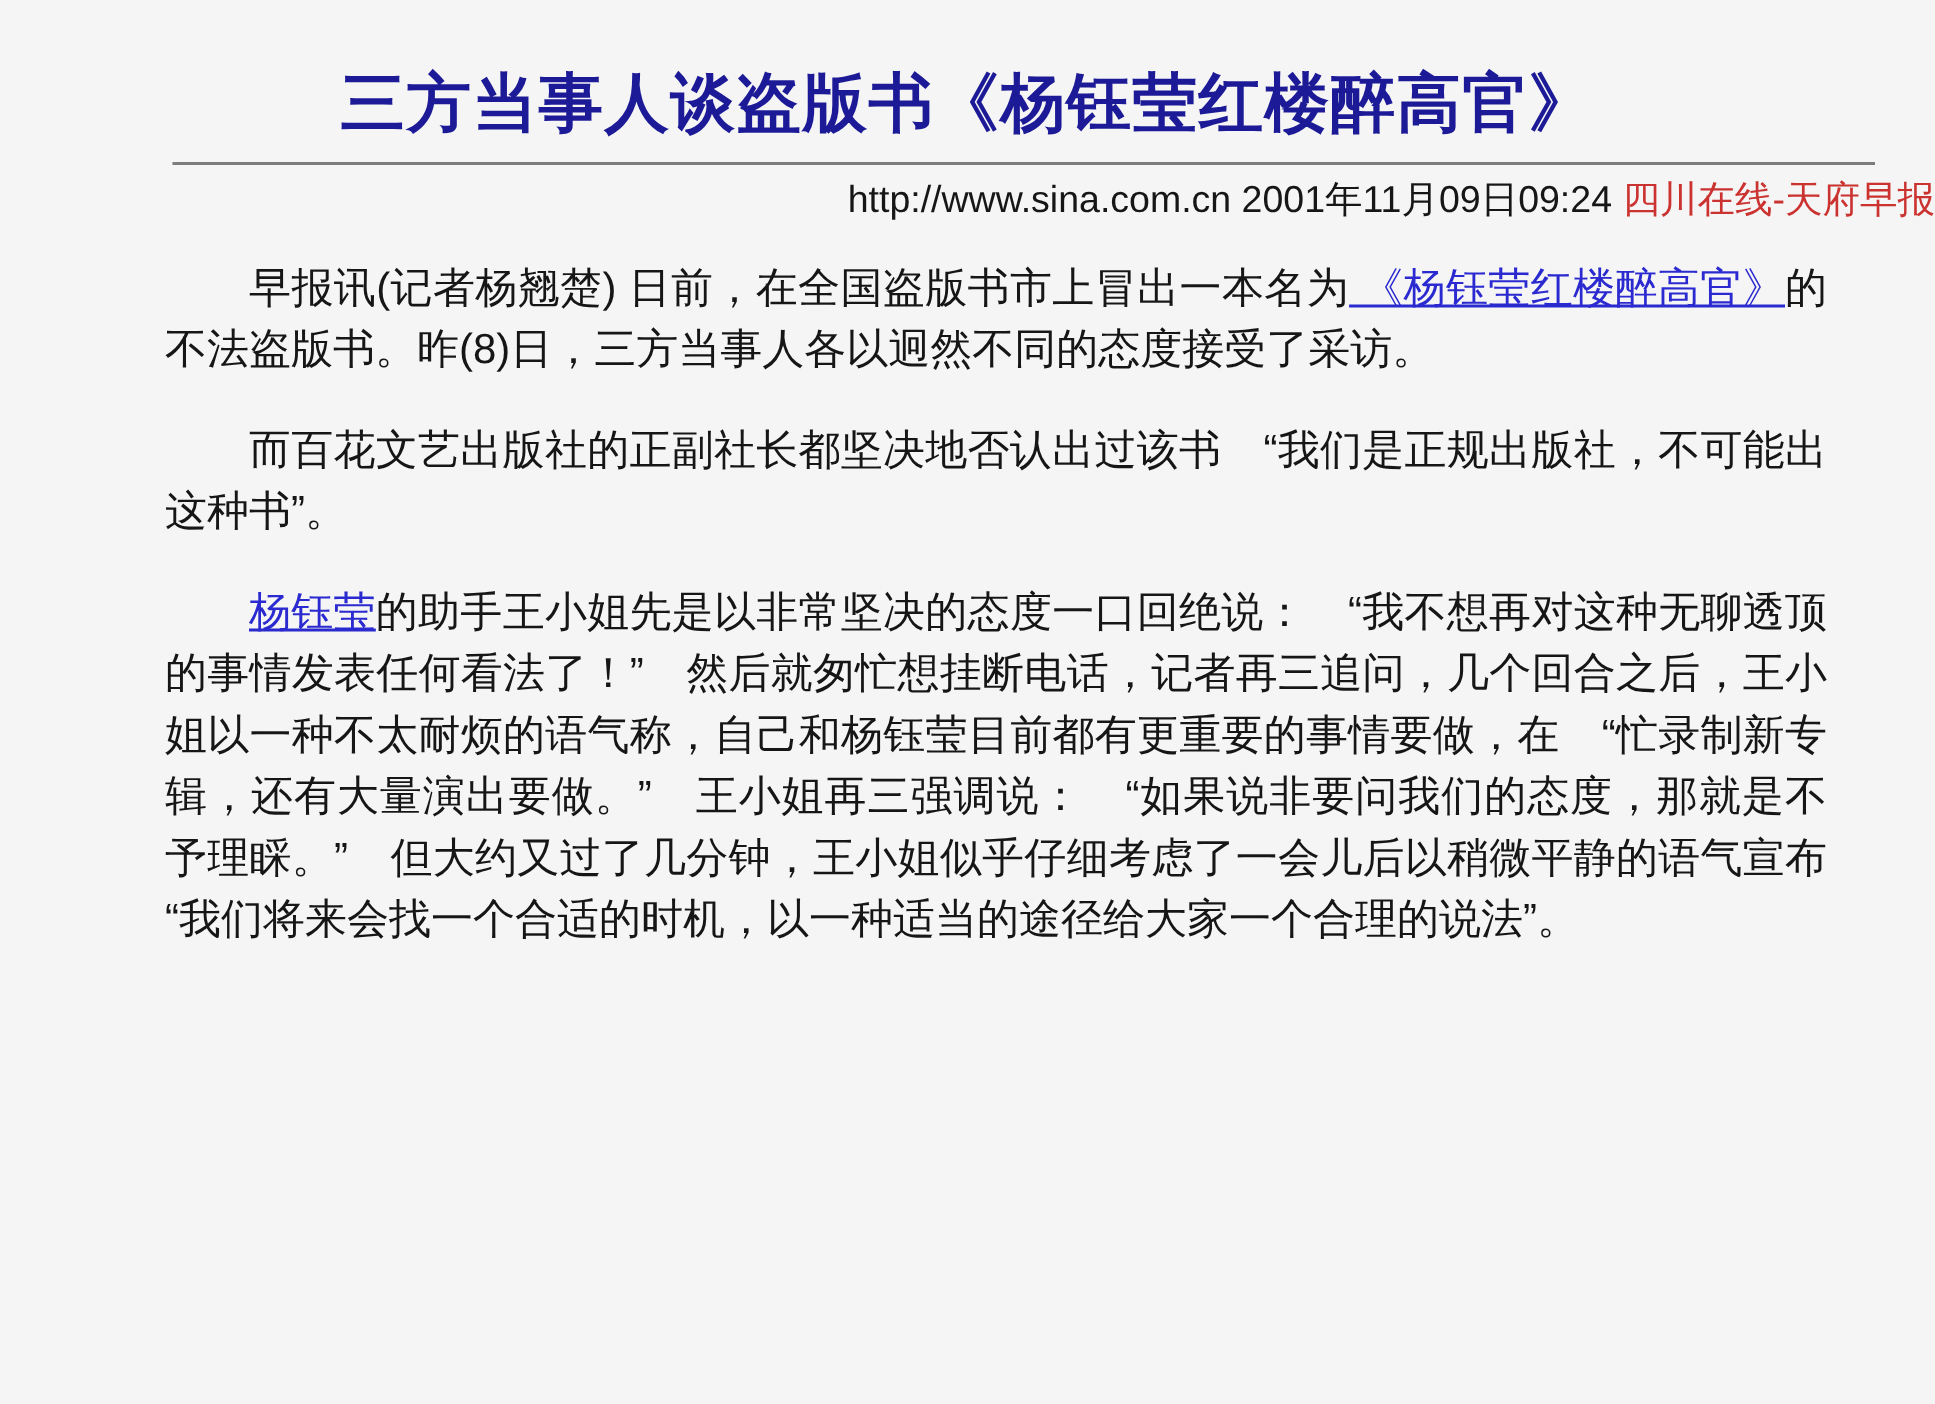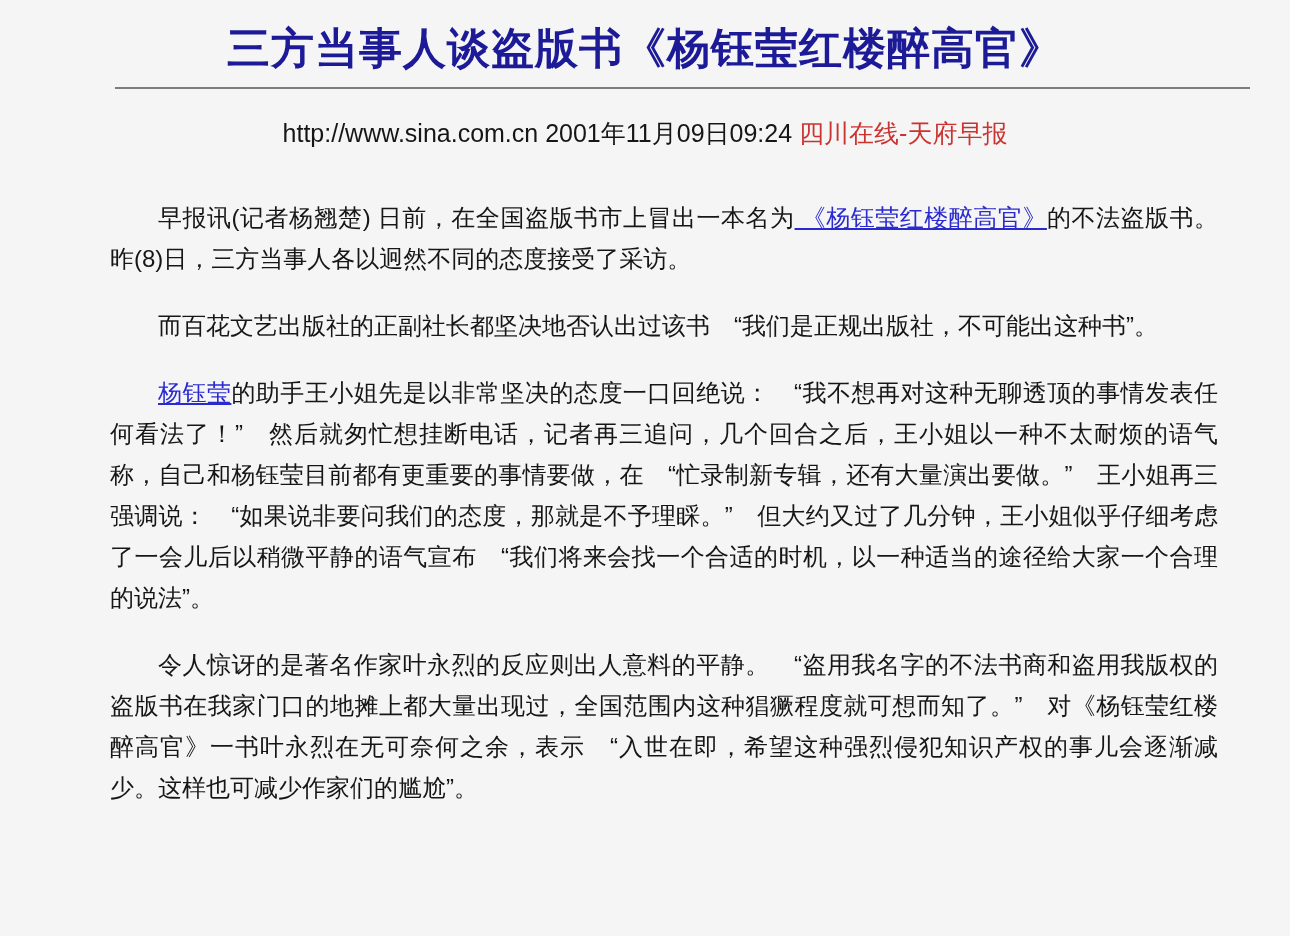--- a/index.html
+++ b/index.html
@@ -18,48 +18,48 @@
   .page {
     position: relative;
     width: 1290px;
     height: 936px;
     overflow: hidden;
     background: var(--c-background);
     font-family: "Liberation Sans", "DejaVu Sans", sans-serif;
   }
   .title {
     margin: 0;
-    padding-top: 23px;
+    padding-top: 44px;
     text-align: center;
     font-size: 43px;
     line-height: 1.2;
     font-weight: bold;
     color: var(--c-title);
     letter-spacing: 1px;
   }
   .rule {
     height: 0;
     margin: 12px 40px 0 115px;
     border: none;
     border-top: 2px solid var(--c-rule);
   }
   .source-line {
-    margin-top: 28px;
-    text-align: center;
+    margin-top: 7px;
+    text-align: right;
     font-size: 25px;
     line-height: 1.3;
     color: var(--c-text);
   }
   .source-line .source {
     color: var(--c-source);
     margin-left: 7px;
   }
   .article {
-    margin: 48px 72px 0 110px;
-    font-size: 24px;
+    margin: 22px 72px 0 110px;
+    font-size: 28px;
     line-height: 41px;
     color: var(--c-text);
     text-align: justify;
   }
   .article p {
     margin: 0 0 26px 0;
     text-indent: 2em;
   }
   .article a {
     color: var(--c-link);
@@ -77,16 +77,15 @@
   <div class="rule"></div>
 
   <div class="source-line">
     <span>http://www.sina.com.cn 2001年11月09日09:24</span><span class="source">四川在线-天府早报</span>
   </div>
 
   <div class="article">
       <p><span>早报讯(记者杨翘楚) 日前，在全国盗版书市上冒出一本名为</span><a href="#"> 《杨钰莹红楼醉高官》</a><span>的不法盗版书。昨(8)日，三方当事人各以迥然不同的态度接受了采访。</span></p>
       <p><span>而百花文艺出版社的正副社长都坚决地否认出过该书　“我们是正规出版社，不可能出这种书”。</span></p>
       <p><a href="#">杨钰莹</a><span>的助手王小姐先是以非常坚决的态度一口回绝说：　“我不想再对这种无聊透顶的事情发表任何看法了！”　然后就匆忙想挂断电话，记者再三追问，几个回合之后，王小姐以一种不太耐烦的语气称，自己和杨钰莹目前都有更重要的事情要做，在　“忙录制新专辑，还有大量演出要做。”　王小姐再三强调说：　“如果说非要问我们的态度，那就是不予理睬。”　但大约又过了几分钟，王小姐似乎仔细考虑了一会儿后以稍微平静的语气宣布　“我们将来会找一个合适的时机，以一种适当的途径给大家一个合理的说法”。</span></p>
-      <p><span>令人惊讶的是著名作家叶永烈的反应则出人意料的平静。　“盗用我名字的不法书商和盗用我版权的盗版书在我家门口的地摊上都大量出现过，全国范围内这种猖獗程度就可想而知了。”　对《杨钰莹红楼醉高官》一书叶永烈在无可奈何之余，表示　“入世在即，希望这种强烈侵犯知识产权的事儿会逐渐减少。这样也可减少作家们的尴尬”。</span></p>
     </div>
 
 </div>
 
 </body></html>

